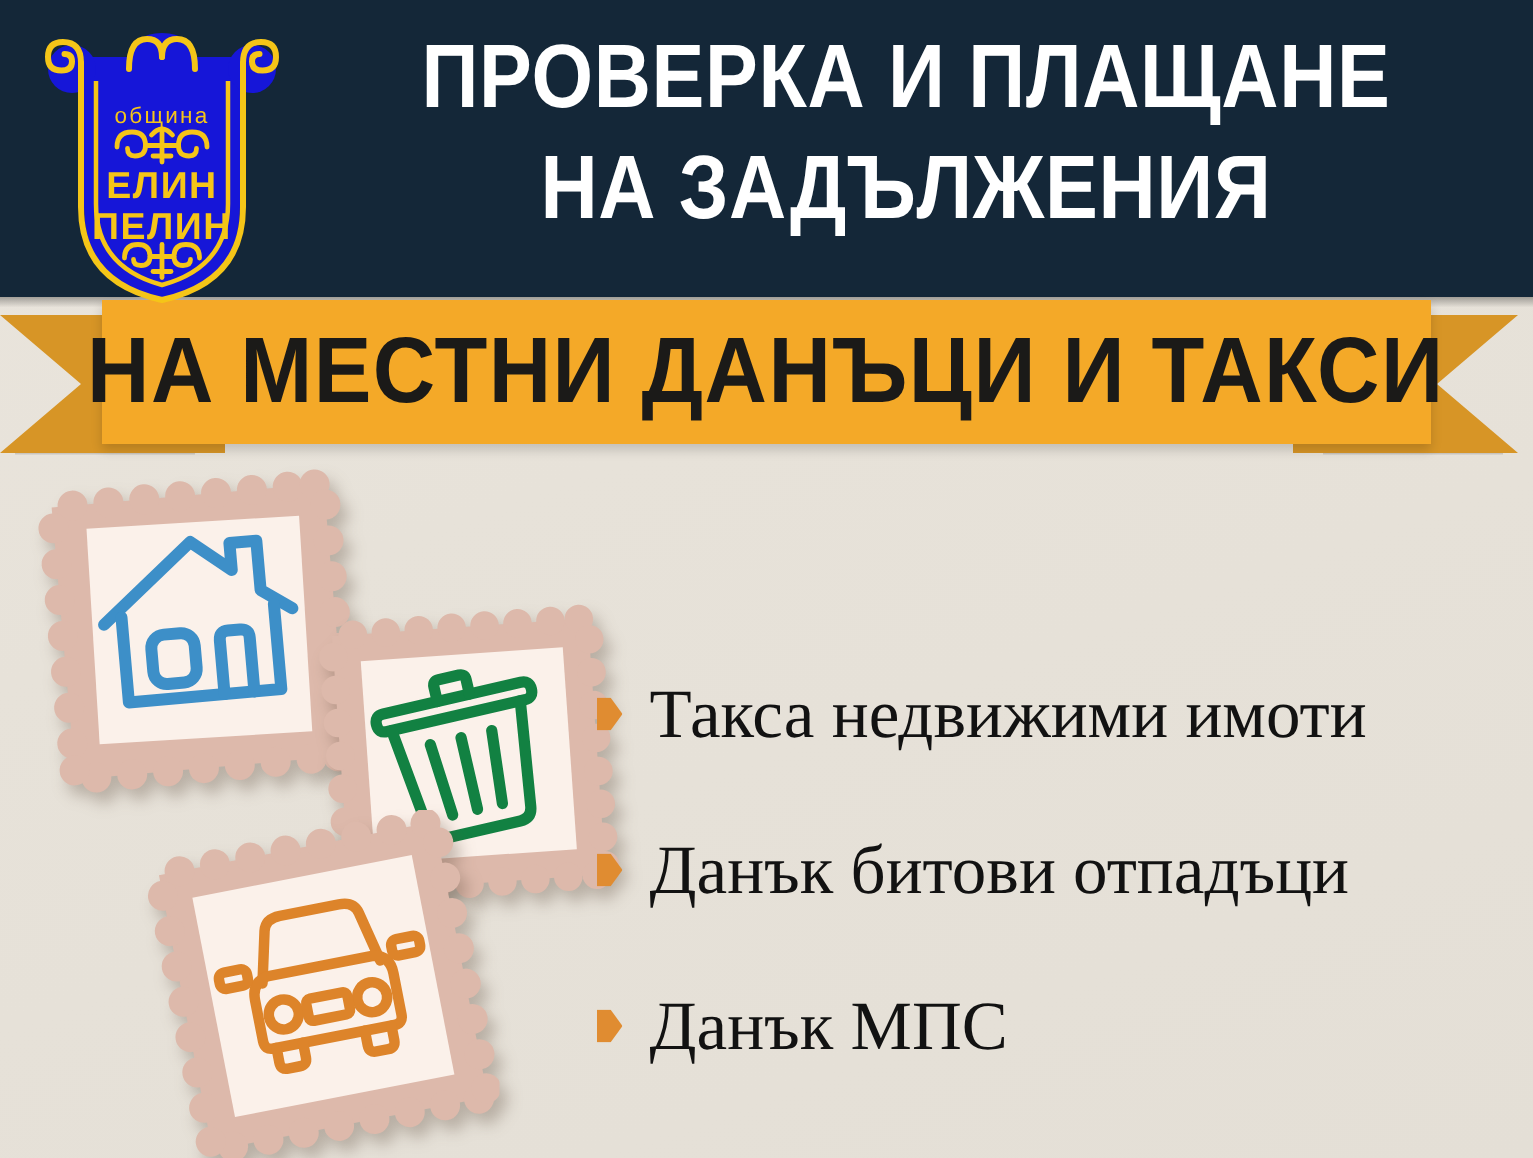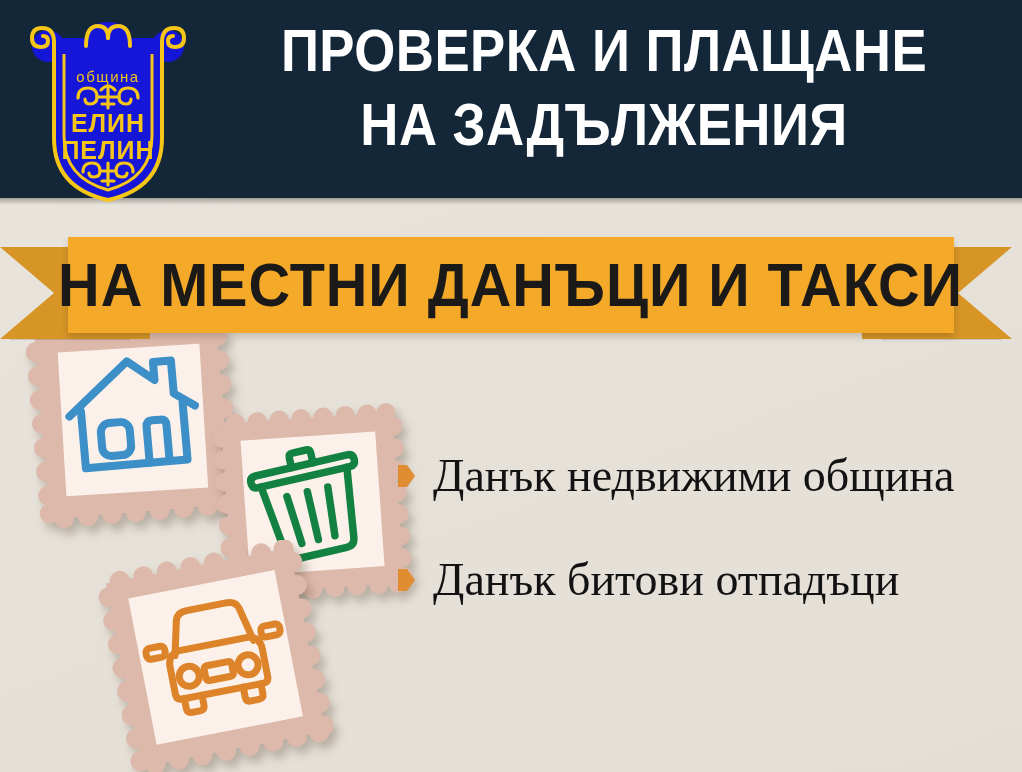--- a/index.html
+++ b/index.html
@@ -70,21 +70,20 @@
   .header-title .line { display: block; white-space: nowrap; }
 
   
   .ribbon {
     position: absolute;
     left: 0;
     top: 198px;
     width: 1012px;
     height: 112px;
     z-index: 6;
-    margin-top: 37px;
   }
   .ribbon-tail {
     position: absolute;
     top: 12px;
     width: 150px;
     height: 92px;
     background: #d79526;
   }
   .ribbon-tail.left {
     left: 0px;
@@ -393,21 +392,25 @@
           <rect x="50" y="96" width="19" height="11" rx="4"></rect>
           <rect x="167" y="96" width="19" height="11" rx="4"></rect>
         </g>
       </g>
     </svg>
   </div>
 
   <div class="bullets">
     <div class="bullet-row">
       <span class="bullet-marker"></span>
-      <span class="bullet-label">Данък недвижими община</span>
+      <span class="bullet-label">Такса недвижими имоти</span>
     </div>
     <div class="bullet-row">
       <span class="bullet-marker"></span>
       <span class="bullet-label">Данък битови отпадъци</span>
     </div>
+    <div class="bullet-row">
+      <span class="bullet-marker"></span>
+      <span class="bullet-label">Данък МПС</span>
+    </div>
   </div>
 
 </div>
 
 </body></html>

